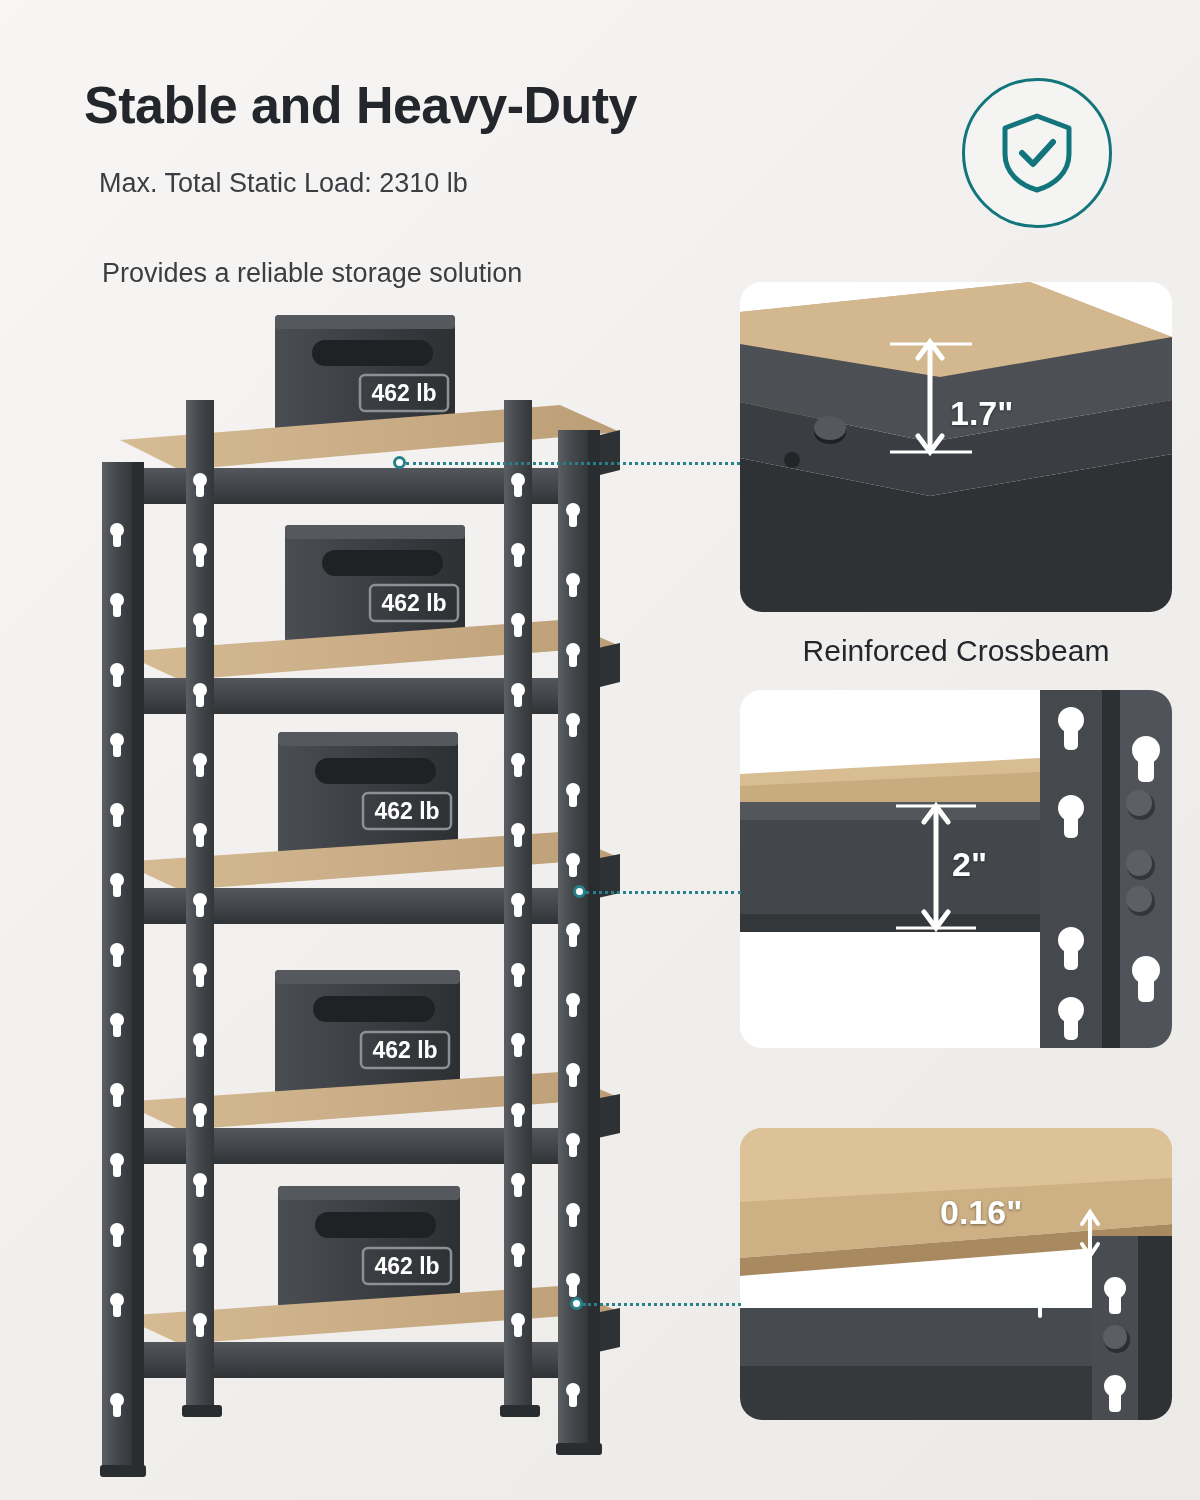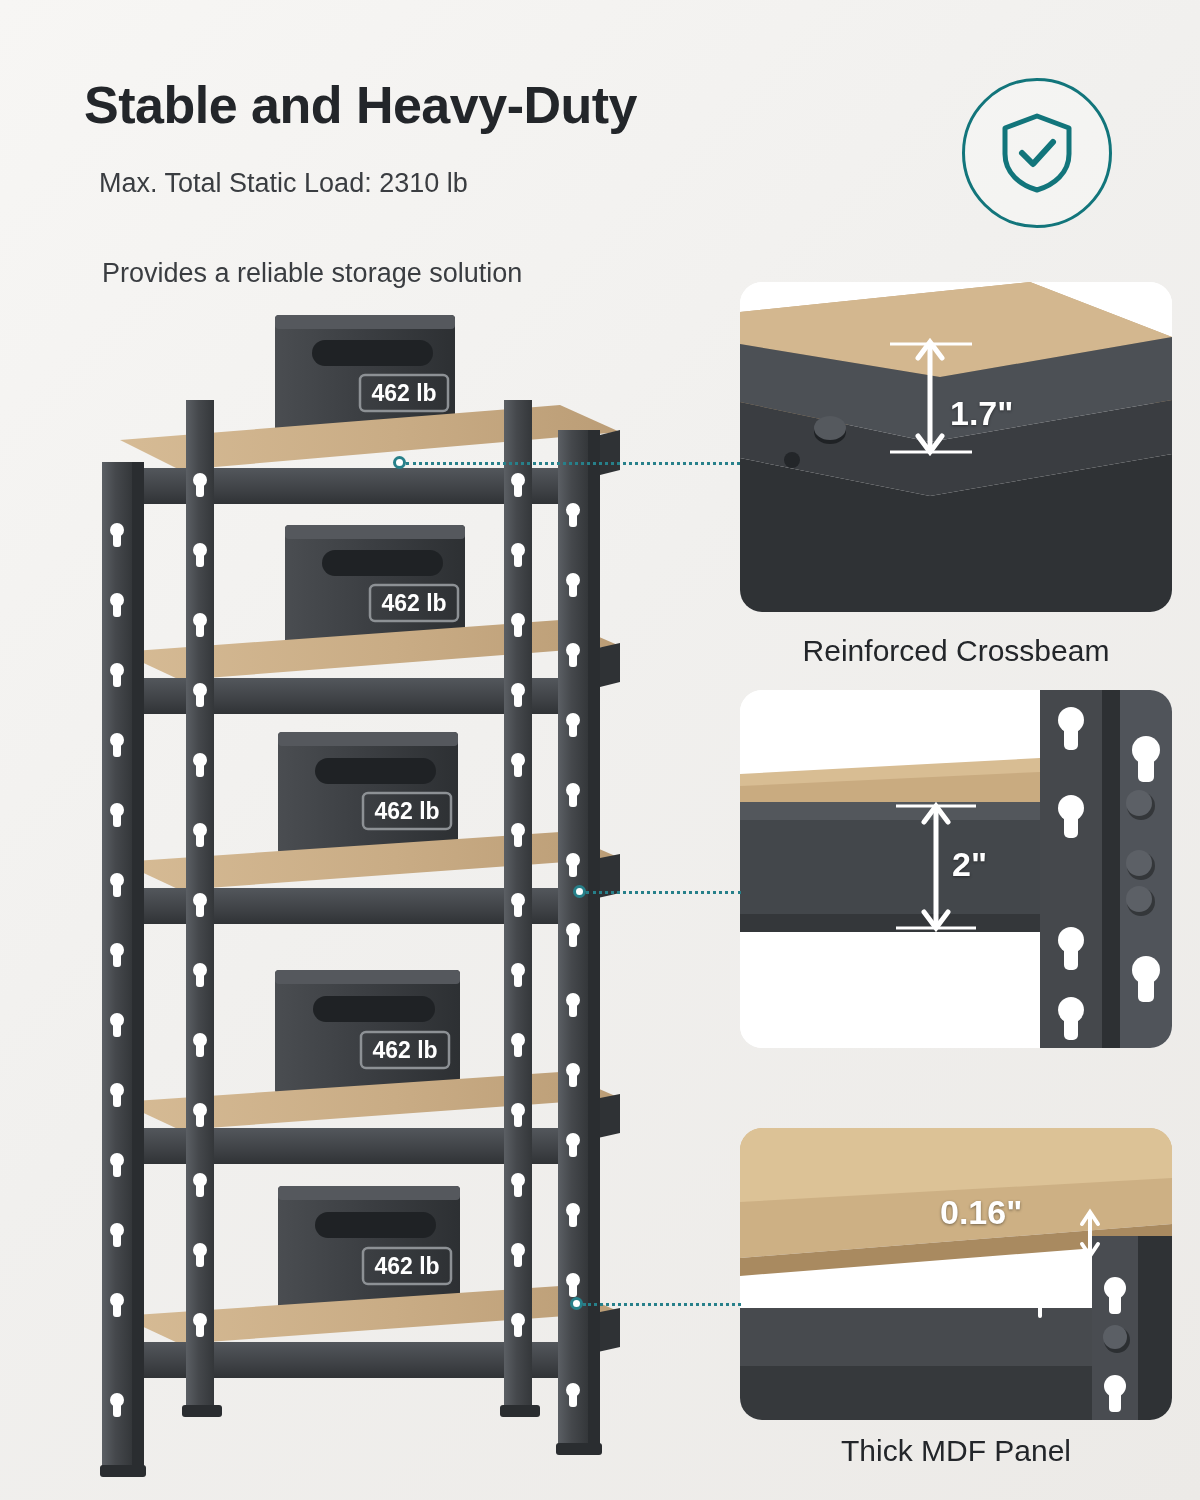--- a/index.html
+++ b/index.html
@@ -455,21 +455,20 @@
       <g stroke="#ffffff" stroke-width="4" fill="none" stroke-linecap="round">
         <line x1="350" y1="86" x2="350" y2="126"></line>
         <polyline points="342,96 350,84 358,96"></polyline>
         <polyline points="342,116 350,128 358,116"></polyline>
         <line x1="300" y1="188" x2="300" y2="132"></line>
         <polyline points="292,142 300,130 308,142"></polyline>
       </g>
     </svg>
     <div class="dim-label" style="left:200px; top:65px;">0.16"</div>
   </div>
-  <div class="card-caption" id="cap3">Thick MDF Panel</div>
 
   <div class="dot" style="left:393px; top:456px;"></div>
   <div class="connector" style="left:406px; top:462px; width:334px;"></div>
 
   <div class="dot" style="left:573px; top:885px;"></div>
   <div class="connector" style="left:586px; top:891px; width:155px;"></div>
 
   <div class="dot" style="left:570px; top:1297px;"></div>
   <div class="connector" style="left:583px; top:1303px; width:158px;"></div>
 

